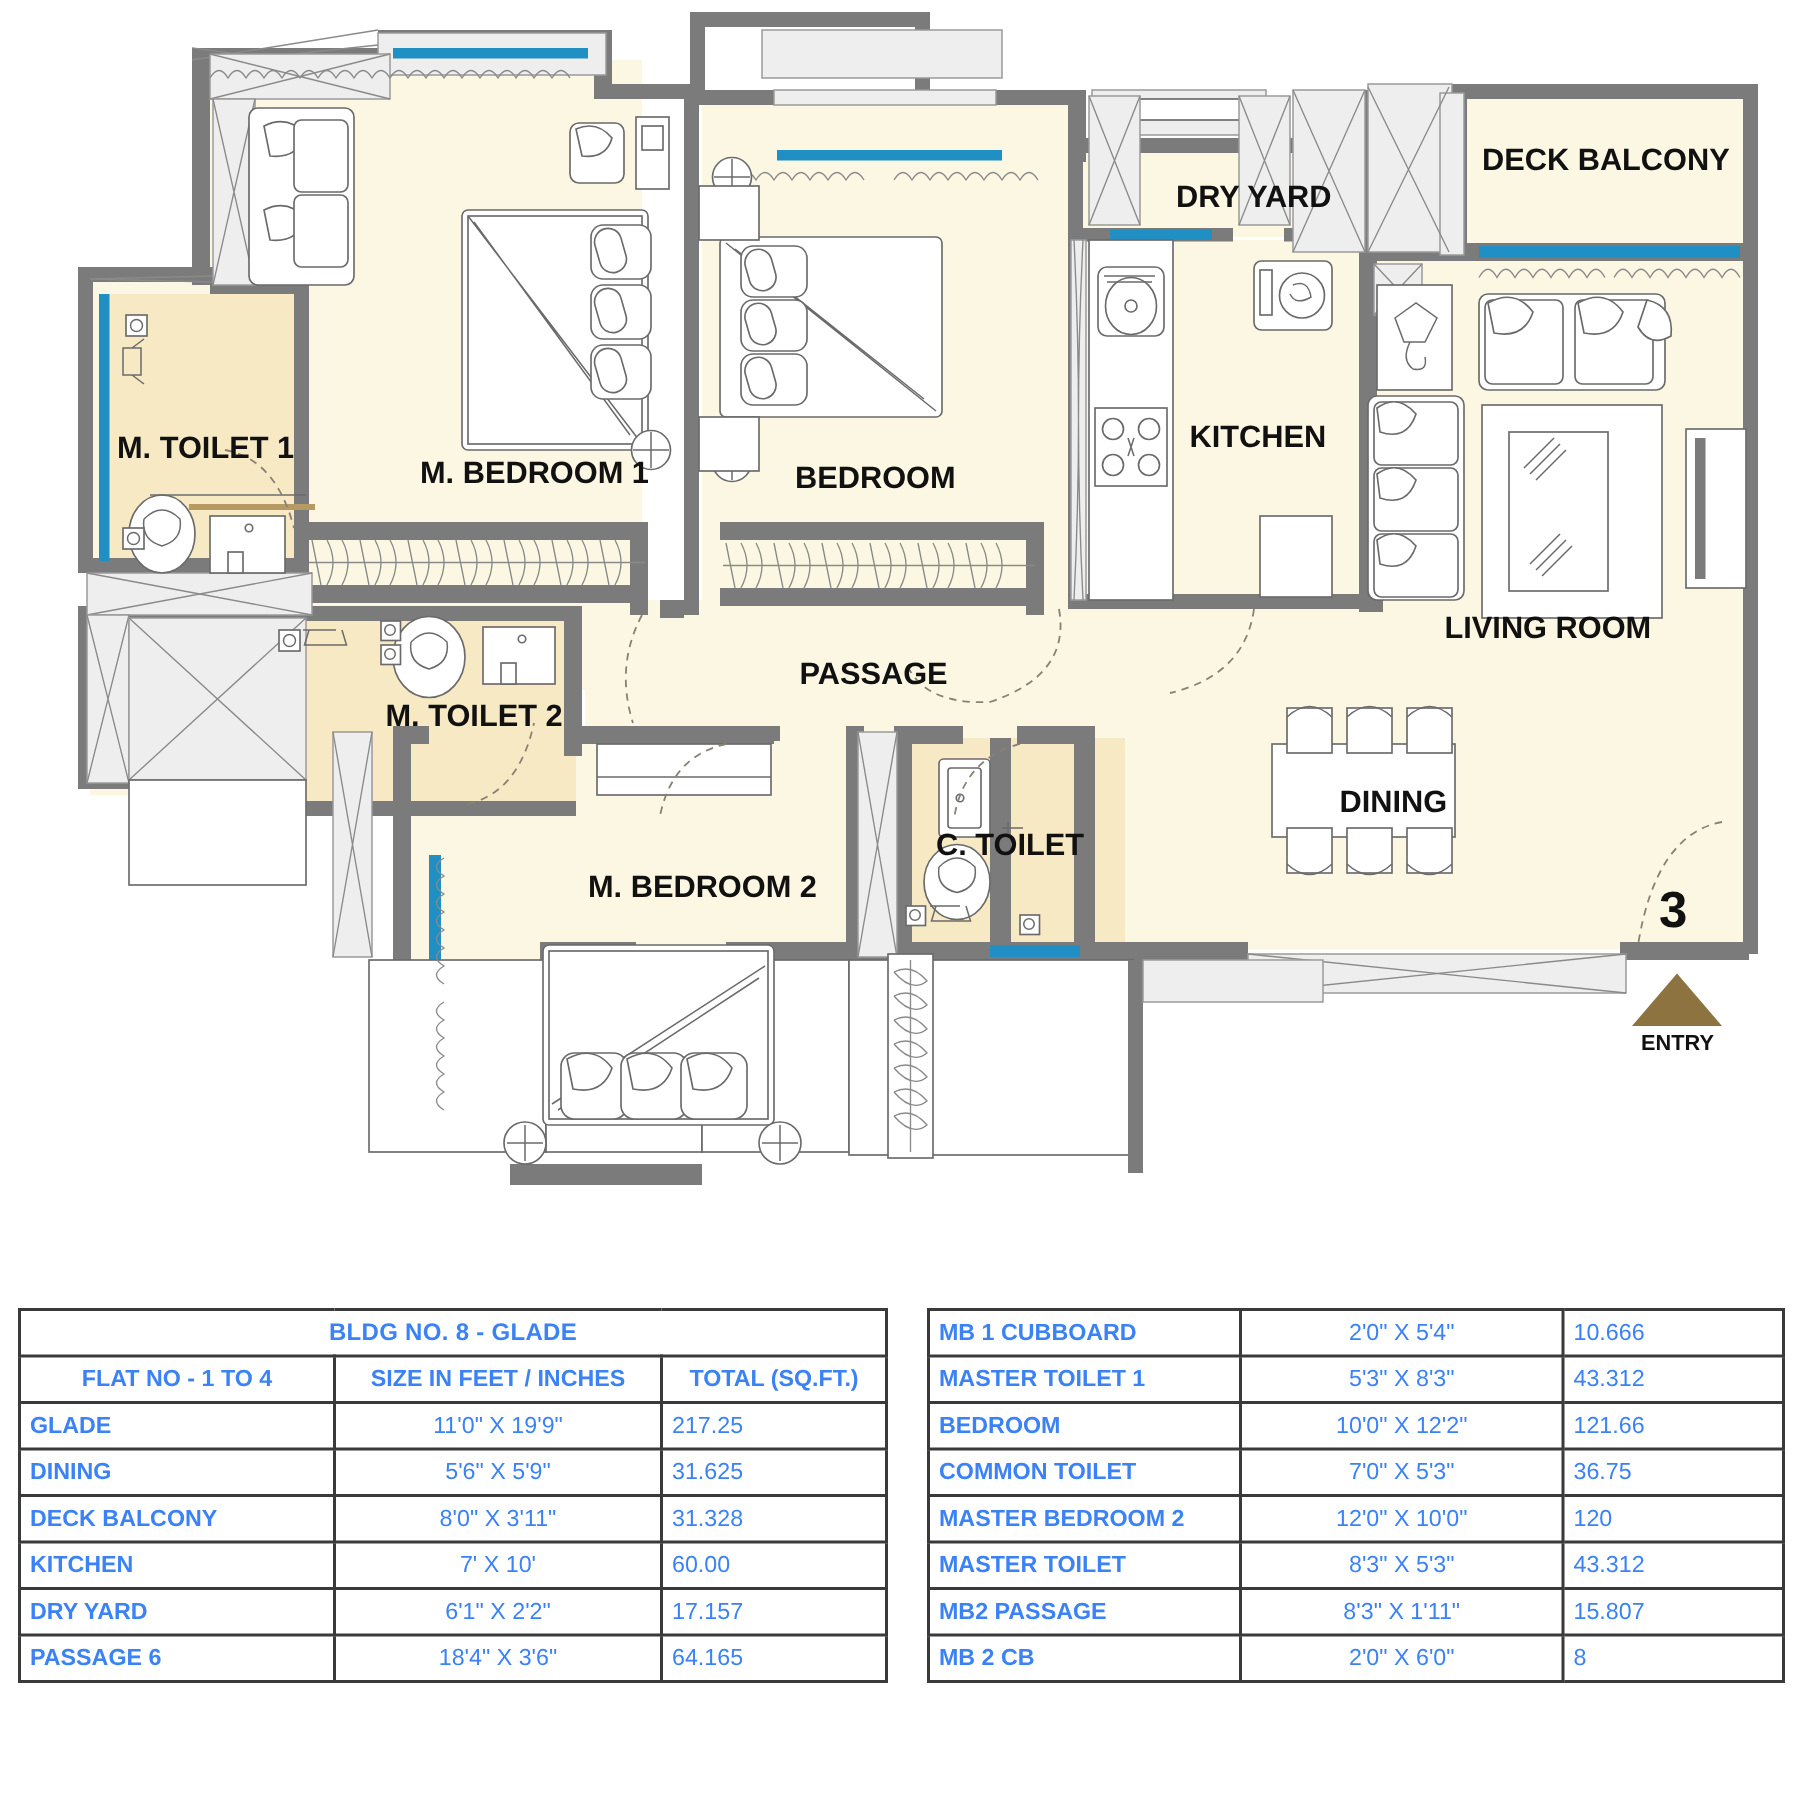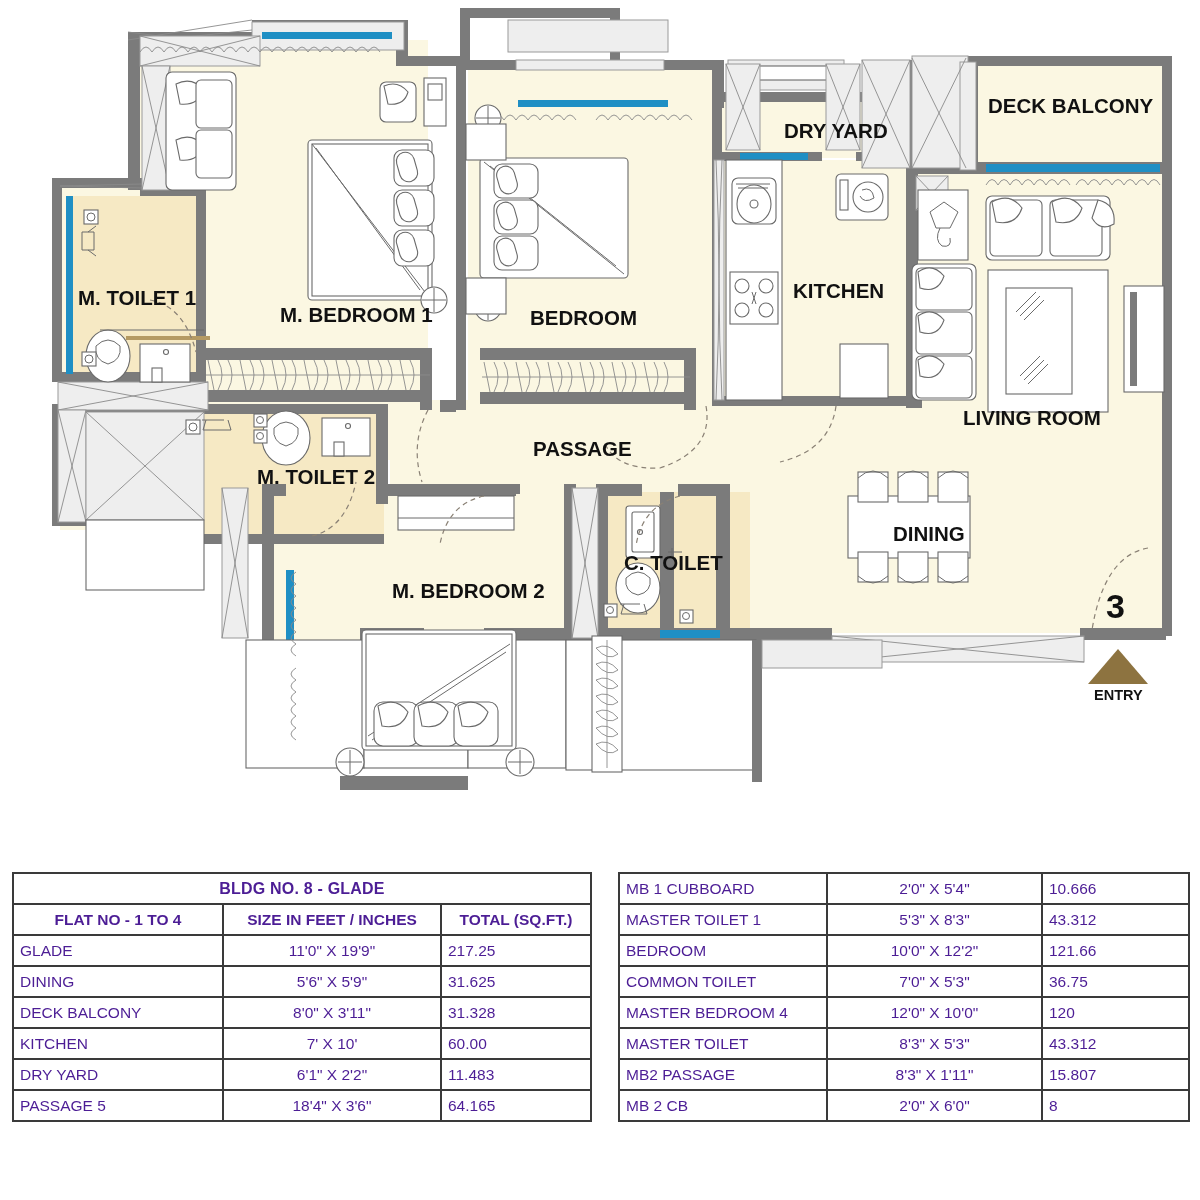--- a/index.html
+++ b/index.html
@@ -6,24 +6,24 @@
   body{width:1200px;height:1200px;font-family:"Liberation Sans",sans-serif;position:relative;overflow:hidden;}
 
   #plan{position:absolute;left:0;top:0;width:1200px;height:850px;}
   #plan svg{display:block;}
 
   
   .tables-wrap{position:absolute;left:0;top:862px;width:1200px;height:300px;}
   table.spec{border-collapse:collapse;font-family:"Liberation Sans",sans-serif;
              table-layout:fixed;background:#fff;}
   table.spec td,table.spec th{border:2px solid #3a3a3a;padding:0 6px;
-             font-size:15.5px;color:#4c1d95;height:29px;line-height:29px;
+             font-size:15.5px;color:#3b82f6;height:29px;line-height:29px;
              white-space:nowrap;overflow:hidden;}
   table.spec th{font-weight:bold;text-align:center;}
-  table.spec td.name{text-align:left;font-weight:normal;margin-top:44px;}
+  table.spec td.name{text-align:left;font-weight:bold;margin-top:44px;}
   table.spec td.size{text-align:center;}
   table.spec td.total{text-align:left;}
   table.spec tr.titlerow th{font-size:16px;letter-spacing:.2px;}
   #left-table{position:absolute;left:12px;top:10px;width:578px;}
   #right-table{position:absolute;left:618px;top:10px;width:570px;}
   .c1{width:210px}.c2{width:218px}.c3{width:150px}
   .r1{width:208px}.r2{width:215px}.r3{width:147px}
 </style>
 </head>
 <body>
@@ -519,24 +519,24 @@
         <td class="total">31.328</td>
       </tr>
       <tr>
         <td class="name">KITCHEN</td>
         <td class="size">7' X 10'</td>
         <td class="total">60.00</td>
       </tr>
       <tr>
         <td class="name">DRY YARD</td>
         <td class="size">6'1" X 2'2"</td>
-        <td class="total">11.483</td>
-      </tr>
-      <tr>
-        <td class="name">PASSAGE 5</td>
+        <td class="total">17.157</td>
+      </tr>
+      <tr>
+        <td class="name">PASSAGE 6</td>
         <td class="size">18'4" X 3'6"</td>
         <td class="total">64.165</td>
       </tr>
     </tbody>
   </table>
 
   <table class="spec" id="right-table">
     <colgroup>
         <col class="r1">
         <col class="r2">
@@ -557,21 +557,21 @@
         <td class="name">BEDROOM</td>
         <td class="size">10'0" X 12'2"</td>
         <td class="total">121.66</td>
       </tr>
       <tr>
         <td class="name">COMMON TOILET</td>
         <td class="size">7'0" X 5'3"</td>
         <td class="total">36.75</td>
       </tr>
       <tr>
-        <td class="name">MASTER BEDROOM 4</td>
+        <td class="name">MASTER BEDROOM 2</td>
         <td class="size">12'0" X 10'0"</td>
         <td class="total">120</td>
       </tr>
       <tr>
         <td class="name">MASTER TOILET</td>
         <td class="size">8'3" X 5'3"</td>
         <td class="total">43.312</td>
       </tr>
       <tr>
         <td class="name">MB2 PASSAGE</td>

